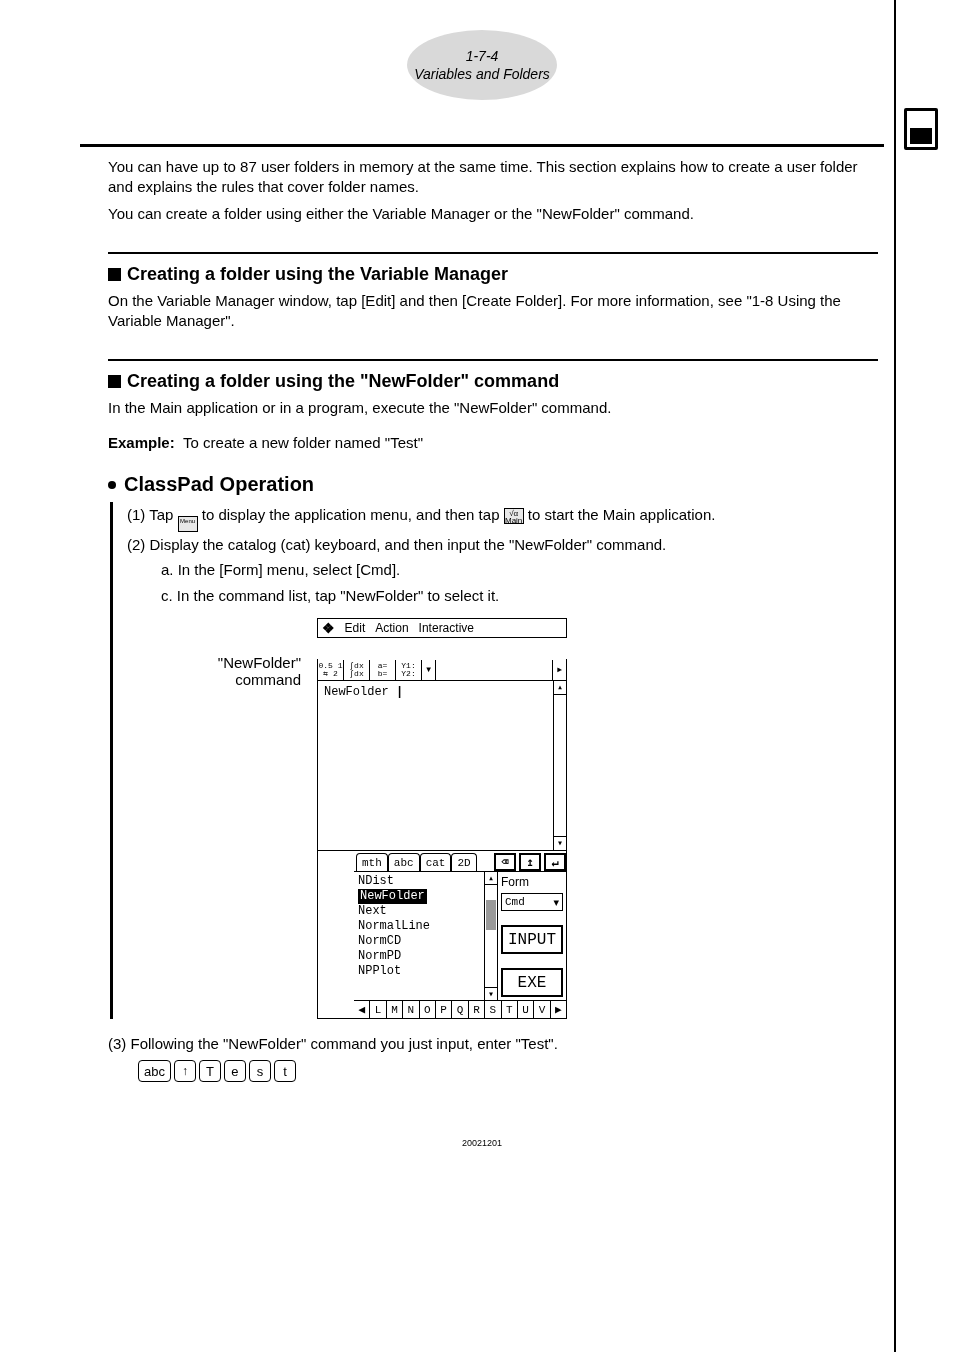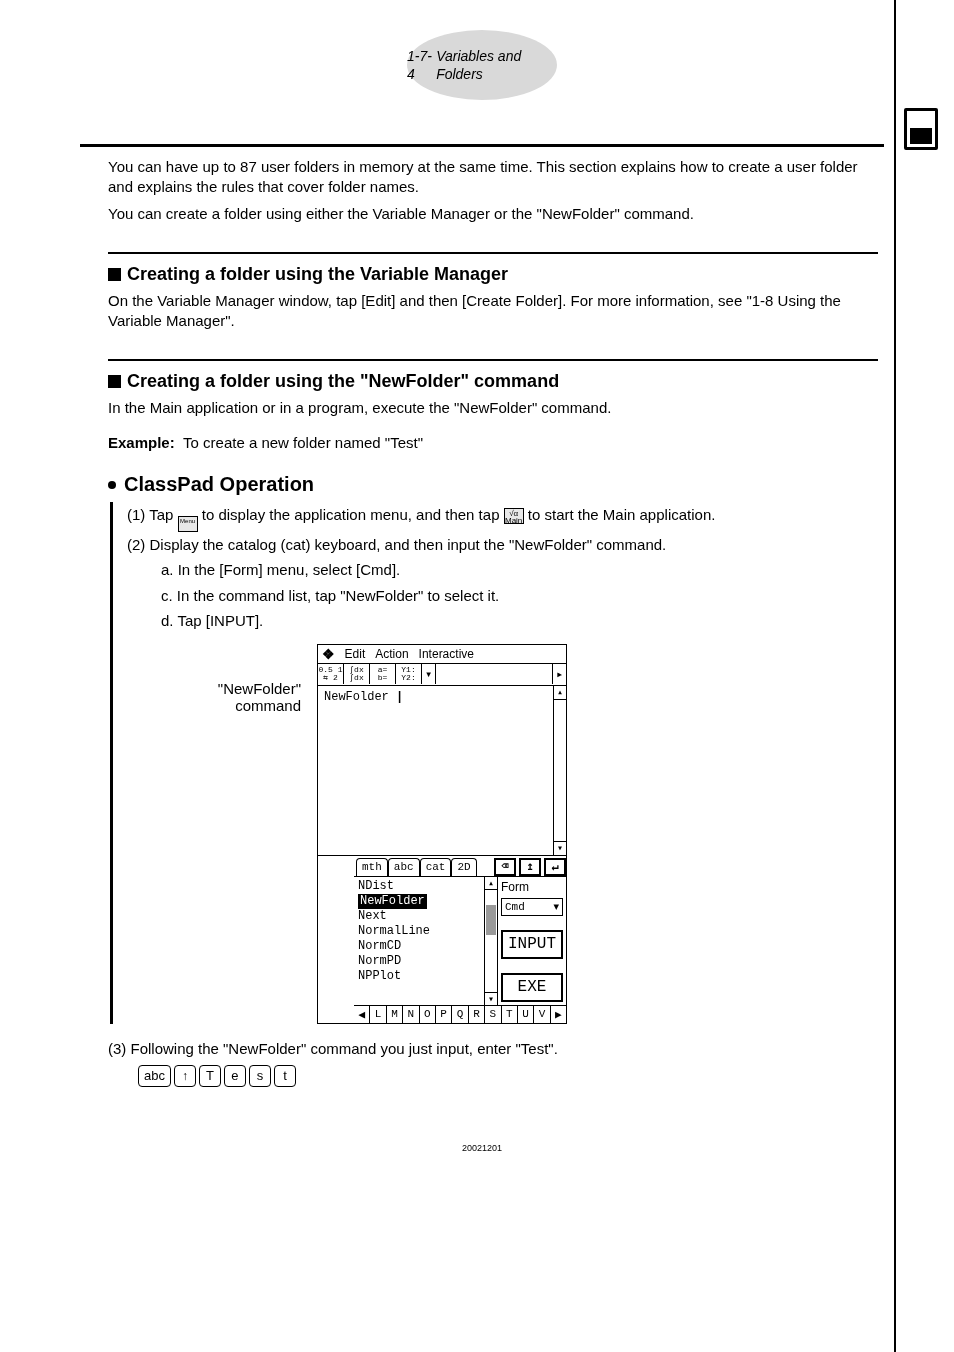--- a/index.html
+++ b/index.html
@@ -50,22 +50,23 @@
     gap: 1px;
   }
   .side-icon .dots span { background: #fff; width: 3px; height: 3px; }
   .header-oval {
     width: 150px;
     height: 70px;
     background: #d9d9d9;
     border-radius: 50%;
     margin: 0 auto 6px;
     display: flex;
-    flex-direction: row;
+    flex-direction: column;
     align-items: center;
+    justify-content: center;
     font-style: italic;
     font-size: 14px;
     line-height: 1.3;
   }
   .hr-thick { border: none; border-top: 3px solid #000; margin: 44px 0 10px; }
   .hr-thin { border: none; border-top: 2px solid #000; margin: 28px 0 10px; width: 770px; }
   h1 { font-size: 22px; font-weight: bold; }
   h2 { font-size: 18px; margin-top: 6px; margin-left: 28px; }
   h2 .sq { display:inline-block; width:13px; height:13px; background:#000; vertical-align: -1px; margin-right: 6px; }
   .indent1 { margin-left: 28px; }
@@ -80,21 +81,21 @@
   .inline-ico { display:inline-block; width:20px; height:16px; border:1px solid #000; background:#e8e8e8; vertical-align:-3px; font-size:8px; text-align:center; line-height:7px; padding-top:1px;}
   .inline-ico.menu::before { content:"Menu"; display:block; font-size:6px; }
   .inline-ico.play { width:14px; height:14px; border:1px solid #000; background:#fff; position:relative; }
   .inline-ico.play::after { content:""; position:absolute; left:3px; top:2px; border-left:6px solid #000; border-top:4px solid transparent; border-bottom:4px solid transparent;}
 
   .sshot-row { display:flex; margin-top: 10px; }
   .sshot-label { width: 190px; text-align:right; padding-right: 16px; font-size:15px; padding-top: 36px;}
   .device { width: 250px; font-family: "Courier New", monospace; font-size: 12px; }
   .device .menubar { border:1px solid #000; display:flex; align-items:center; height:20px; padding:0 4px; gap:10px; font-family: Arial; font-size:12px;}
   .device .menubar .hb { font-weight:bold; font-size:14px;}
-  .device .toolbar { border:1px solid #000; border-top:none; height:22px; display:flex; align-items:center;}
+  .device .toolbar { border:1px solid #000; border-top:none; height:22px; display:flex; align-items:center;margin-top:21px;}
   .device .toolbar .tbtn { width:26px; height:20px; border-right:1px solid #000; display:flex; align-items:center; justify-content:center; font-size:8px; line-height:8px; text-align:center;}
   .device .toolbar .tdrop { width:14px; height:20px; border-right:1px solid #000; display:flex; align-items:center; justify-content:center;}
   .device .toolbar .spacer { flex:1; }
   .device .toolbar .rbtn { width:14px; height:20px; border-left:1px solid #000; display:flex; align-items:center; justify-content:center;}
   .device .workarea { border:1px solid #000; border-top:none; height:170px; position:relative; padding:4px 6px; }
   .device .workarea .cursor::after { content:"|"; font-weight:bold; }
   .device .scroll { position:absolute; right:0; top:0; bottom:0; width:13px; border-left:1px solid #000;}
   .device .scroll .arr { height:14px; border-bottom:1px solid #000; text-align:center; font-size:10px;}
   .device .scroll .arr.bot { position:absolute; bottom:0; left:0; right:0; border-top:1px solid #000; border-bottom:none;}
   .cat { border:1px solid #000; border-top:none;padding-left:36px; }
@@ -165,21 +166,20 @@
 
   <p class="op-head"><span class="op-bullet"></span><span>ClassPad Operation</span></p>
 
   <div class="step-bar">
     <div class="step-line">
       <span>(1) Tap </span><span class="inline-ico menu"></span><span> to display the application menu, and then tap </span><span class="inline-ico">√α<br>Main</span><span> to start the Main application.</span>
     </div>
     <div class="step-line">(2) Display the catalog (cat) keyboard, and then input the "NewFolder" command.</div>
     <div class="sub-step">a. In the [Form] menu, select [Cmd].</div>
     <div class="sub-step">c. In the command list, tap "NewFolder" to select it.</div>
-    <div class="sub-step">d. Tap [INPUT].</div>
 
     <div class="sshot-row">
       <div class="sshot-label">
         <div>"NewFolder"</div>
         <div>command</div>
       </div>
       <div class="device">
         <div class="menubar">
           <span class="hb">❖</span>
           <span>Edit</span>

